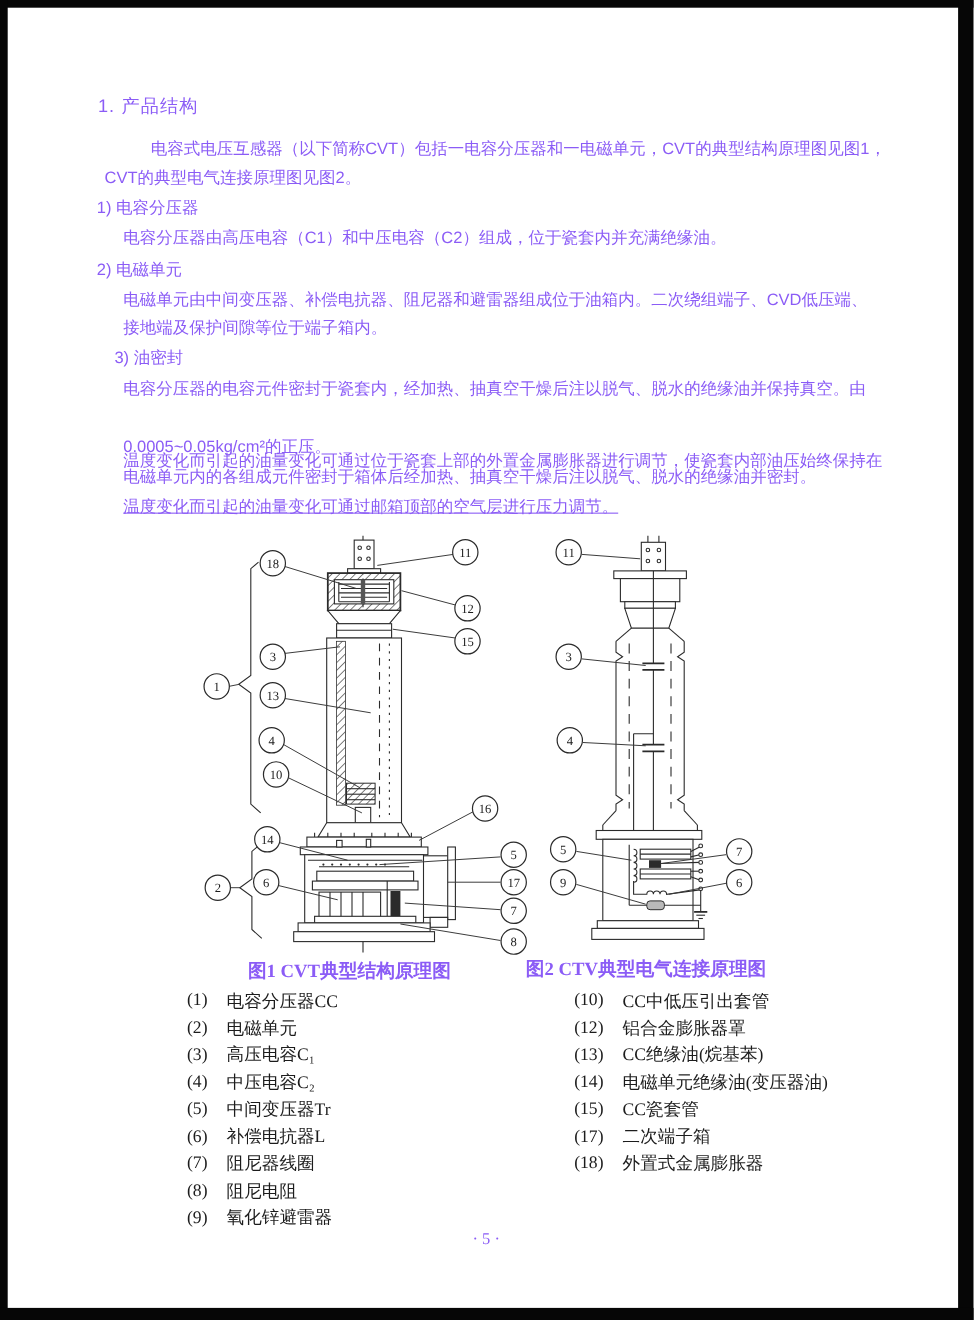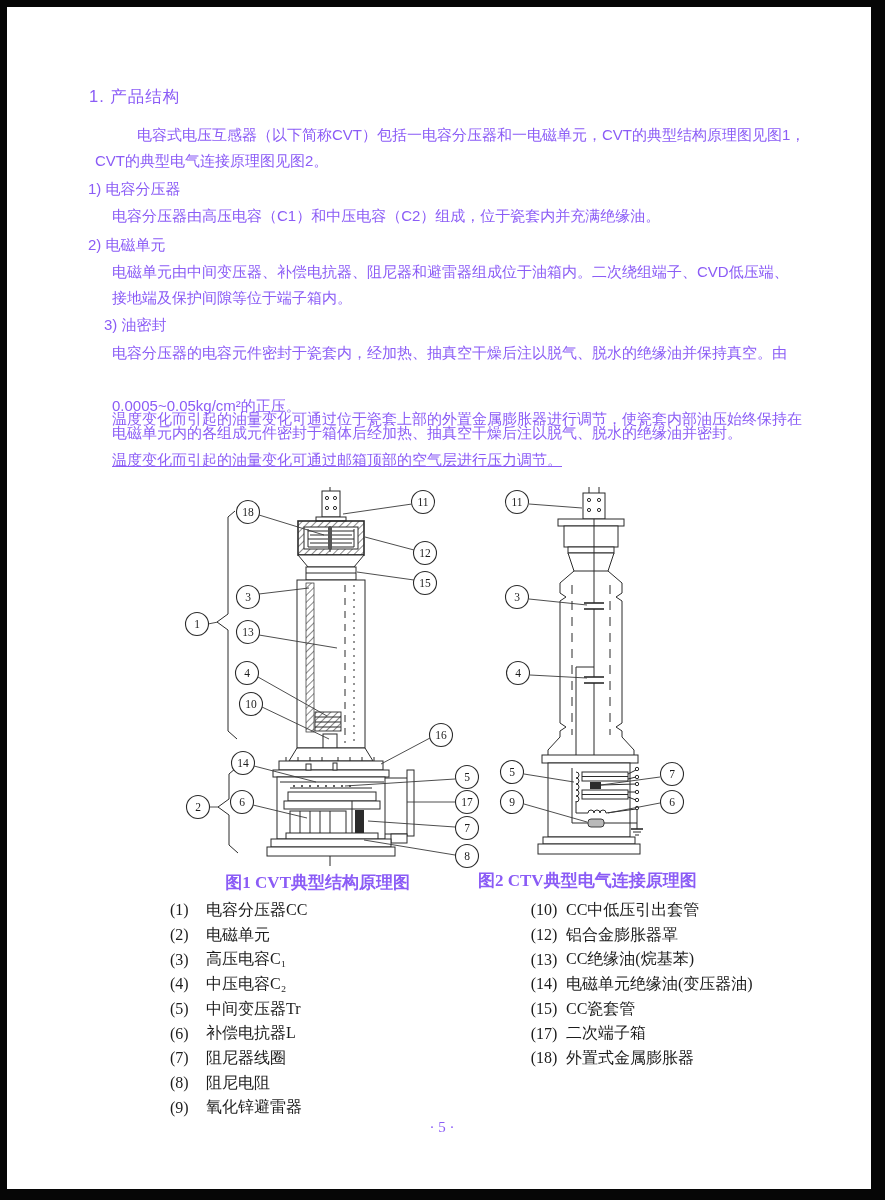--- a/index.html
+++ b/index.html
@@ -389,21 +389,21 @@
   <div class="part-row"><span class="part-num-l">(2)</span><span>电磁单元</span></div>
   <div class="part-row"><span class="part-num-l">(3)</span><span>高压电容C₁</span></div>
   <div class="part-row"><span class="part-num-l">(4)</span><span>中压电容C₂</span></div>
   <div class="part-row"><span class="part-num-l">(5)</span><span>中间变压器Tr</span></div>
   <div class="part-row"><span class="part-num-l">(6)</span><span>补偿电抗器L</span></div>
   <div class="part-row"><span class="part-num-l">(7)</span><span>阻尼器线圈</span></div>
   <div class="part-row"><span class="part-num-l">(8)</span><span>阻尼电阻</span></div>
   <div class="part-row"><span class="part-num-l">(9)</span><span>氧化锌避雷器</span></div>
 </div>
 
-<div class="parts-col" style="left:522px;top:898px;text-align:center;">
+<div class="parts-col" style="left:522px;top:898px;">
   <div class="part-row"><span class="part-num-r">(10)</span><span>CC中低压引出套管</span></div>
   <div class="part-row"><span class="part-num-r">(12)</span><span>铝合金膨胀器罩</span></div>
   <div class="part-row"><span class="part-num-r">(13)</span><span>CC绝缘油(烷基苯)</span></div>
   <div class="part-row"><span class="part-num-r">(14)</span><span>电磁单元绝缘油(变压器油)</span></div>
   <div class="part-row"><span class="part-num-r">(15)</span><span>CC瓷套管</span></div>
   <div class="part-row"><span class="part-num-r">(17)</span><span>二次端子箱</span></div>
   <div class="part-row"><span class="part-num-r">(18)</span><span>外置式金属膨胀器</span></div>
 </div>
 
 <div class="t serif pagenum" style="left:392px;top:1119px;width:100px;">· 5 ·</div>

